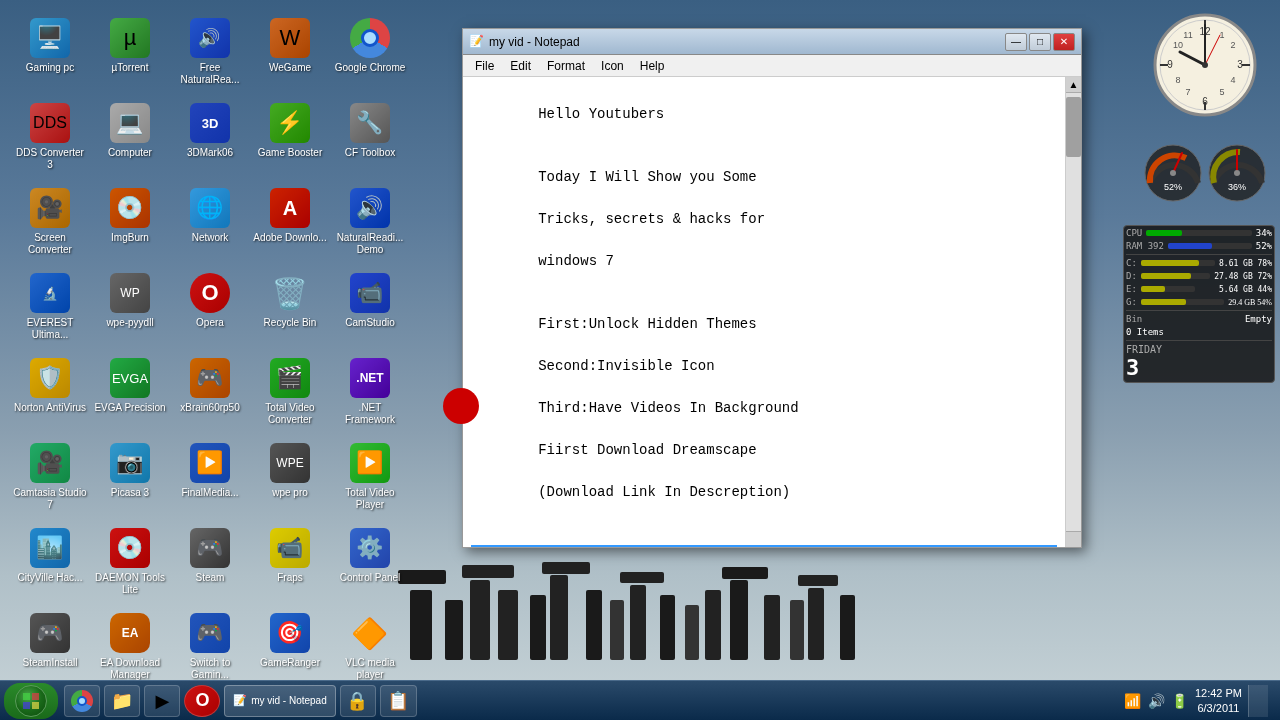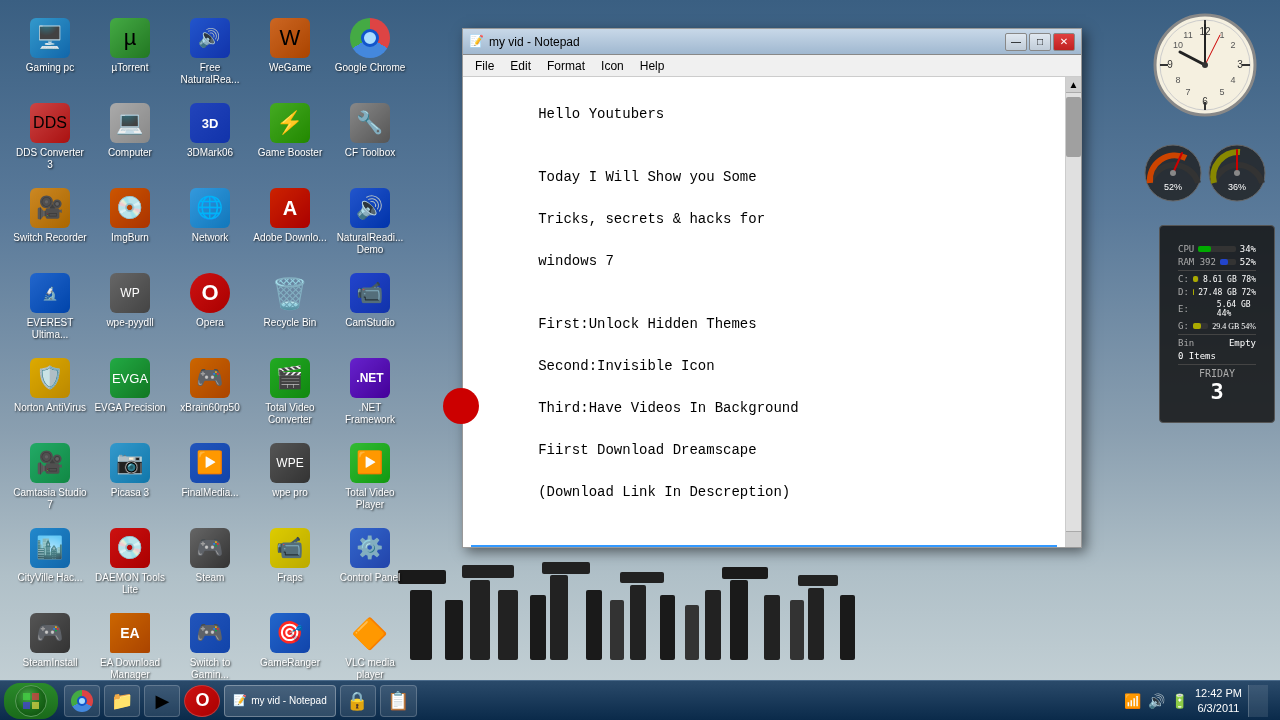--- a/index.html
+++ b/index.html
@@ -82,25 +82,25 @@
       right: 10px;
       width: 120px;
       height: 120px;
     }
 
     
     .sysmon-widget {
       position: absolute;
       top: 140px;
       right: 5px;
-      width: 116px;
+      width: 152px;
       background: rgba(20,20,20,0.85);
       border: 1px solid #555;
       border-radius: 4px;
-      padding: 18px;
+      padding: 2px;
       color: #00ff00;
       font-family: monospace;
       font-size: 10px;
     }
     .sysmon-row {
       display: flex;
       justify-content: space-between;
       align-items: center;
       margin-bottom: 3px;
     }
@@ -391,21 +391,21 @@
       <div class="icon-img" style="background:linear-gradient(135deg,#44aa22,#228800);border-radius:6px;">⚡</div>
       <span class="icon-label">Game Booster</span>
     </div>
     <div class="icon-item">
       <div class="icon-img" style="background:linear-gradient(135deg,#888,#555);border-radius:6px;">🔧</div>
       <span class="icon-label">CF Toolbox</span>
     </div>
 
     <div class="icon-item">
       <div class="icon-img" style="background:linear-gradient(135deg,#cc8822,#aa6600);border-radius:6px;">🎥</div>
-      <span class="icon-label">Switch Recorder</span>
+      <span class="icon-label">Screen Converter</span>
     </div>
     <div class="icon-item">
       <div class="icon-img" style="background:linear-gradient(135deg,#cc5500,#aa3300);border-radius:6px;">💿</div>
       <span class="icon-label">ImgBurn</span>
     </div>
     <div class="icon-item">
       <div class="icon-img" style="background:linear-gradient(135deg,#3399dd,#1177bb);border-radius:6px;">🌐</div>
       <span class="icon-label">Network</span>
     </div>
     <div class="icon-item">
@@ -499,21 +499,21 @@
     <div class="icon-item">
       <div class="icon-img" style="background:linear-gradient(135deg,#3366cc,#2244aa);border-radius:6px;">⚙️</div>
       <span class="icon-label">Control Panel</span>
     </div>
 
     <div class="icon-item">
       <div class="icon-img" style="background:linear-gradient(135deg,#555,#333);border-radius:6px;">🎮</div>
       <span class="icon-label">SteamInstall</span>
     </div>
     <div class="icon-item">
-      <div class="icon-img" style="background:linear-gradient(135deg,#cc6600,#aa4400);border-radius:2px;font-size:14px;color:white;font-weight:bold;">EA</div>
+      <div class="icon-img" style="background:linear-gradient(135deg,#cc6600,#aa4400);border-radius:10px;font-size:12px;color:white;font-weight:bold;">EA</div>
       <span class="icon-label">EA Download Manager</span>
     </div>
     <div class="icon-item">
       <div class="icon-img" style="background:linear-gradient(135deg,#2255bb,#1144aa);border-radius:6px;">🎮</div>
       <span class="icon-label">Switch to Gamin...</span>
     </div>
     <div class="icon-item">
       <div class="icon-img" style="background:linear-gradient(135deg,#2266cc,#1144aa);border-radius:6px;">🎯</div>
       <span class="icon-label">GameRanger</span>
     </div>
@@ -623,21 +623,21 @@
     </div>
     <div style="border-top:1px solid #444;margin:3px 0;"></div>
     <div class="sysmon-row">
       <span class="sysmon-label">Bin</span>
       <span class="sysmon-val">Empty</span>
     </div>
     <div class="sysmon-row">
       <span class="sysmon-val">0 Items</span>
     </div>
     <div style="border-top:1px solid #444;margin:3px 0;"></div>
-    <div style="text-align:center;">
+    <div style="">
       <div style="font-size:10px;color:#aaa;">FRIDAY</div>
       <div style="font-size:22px;color:white;font-weight:bold;">3</div>
     </div>
   </div>
 
   <div class="notepad-window">
 
     <div class="notepad-titlebar">
       <span class="notepad-icon">📝</span>
       <span class="notepad-title">my vid - Notepad</span>

